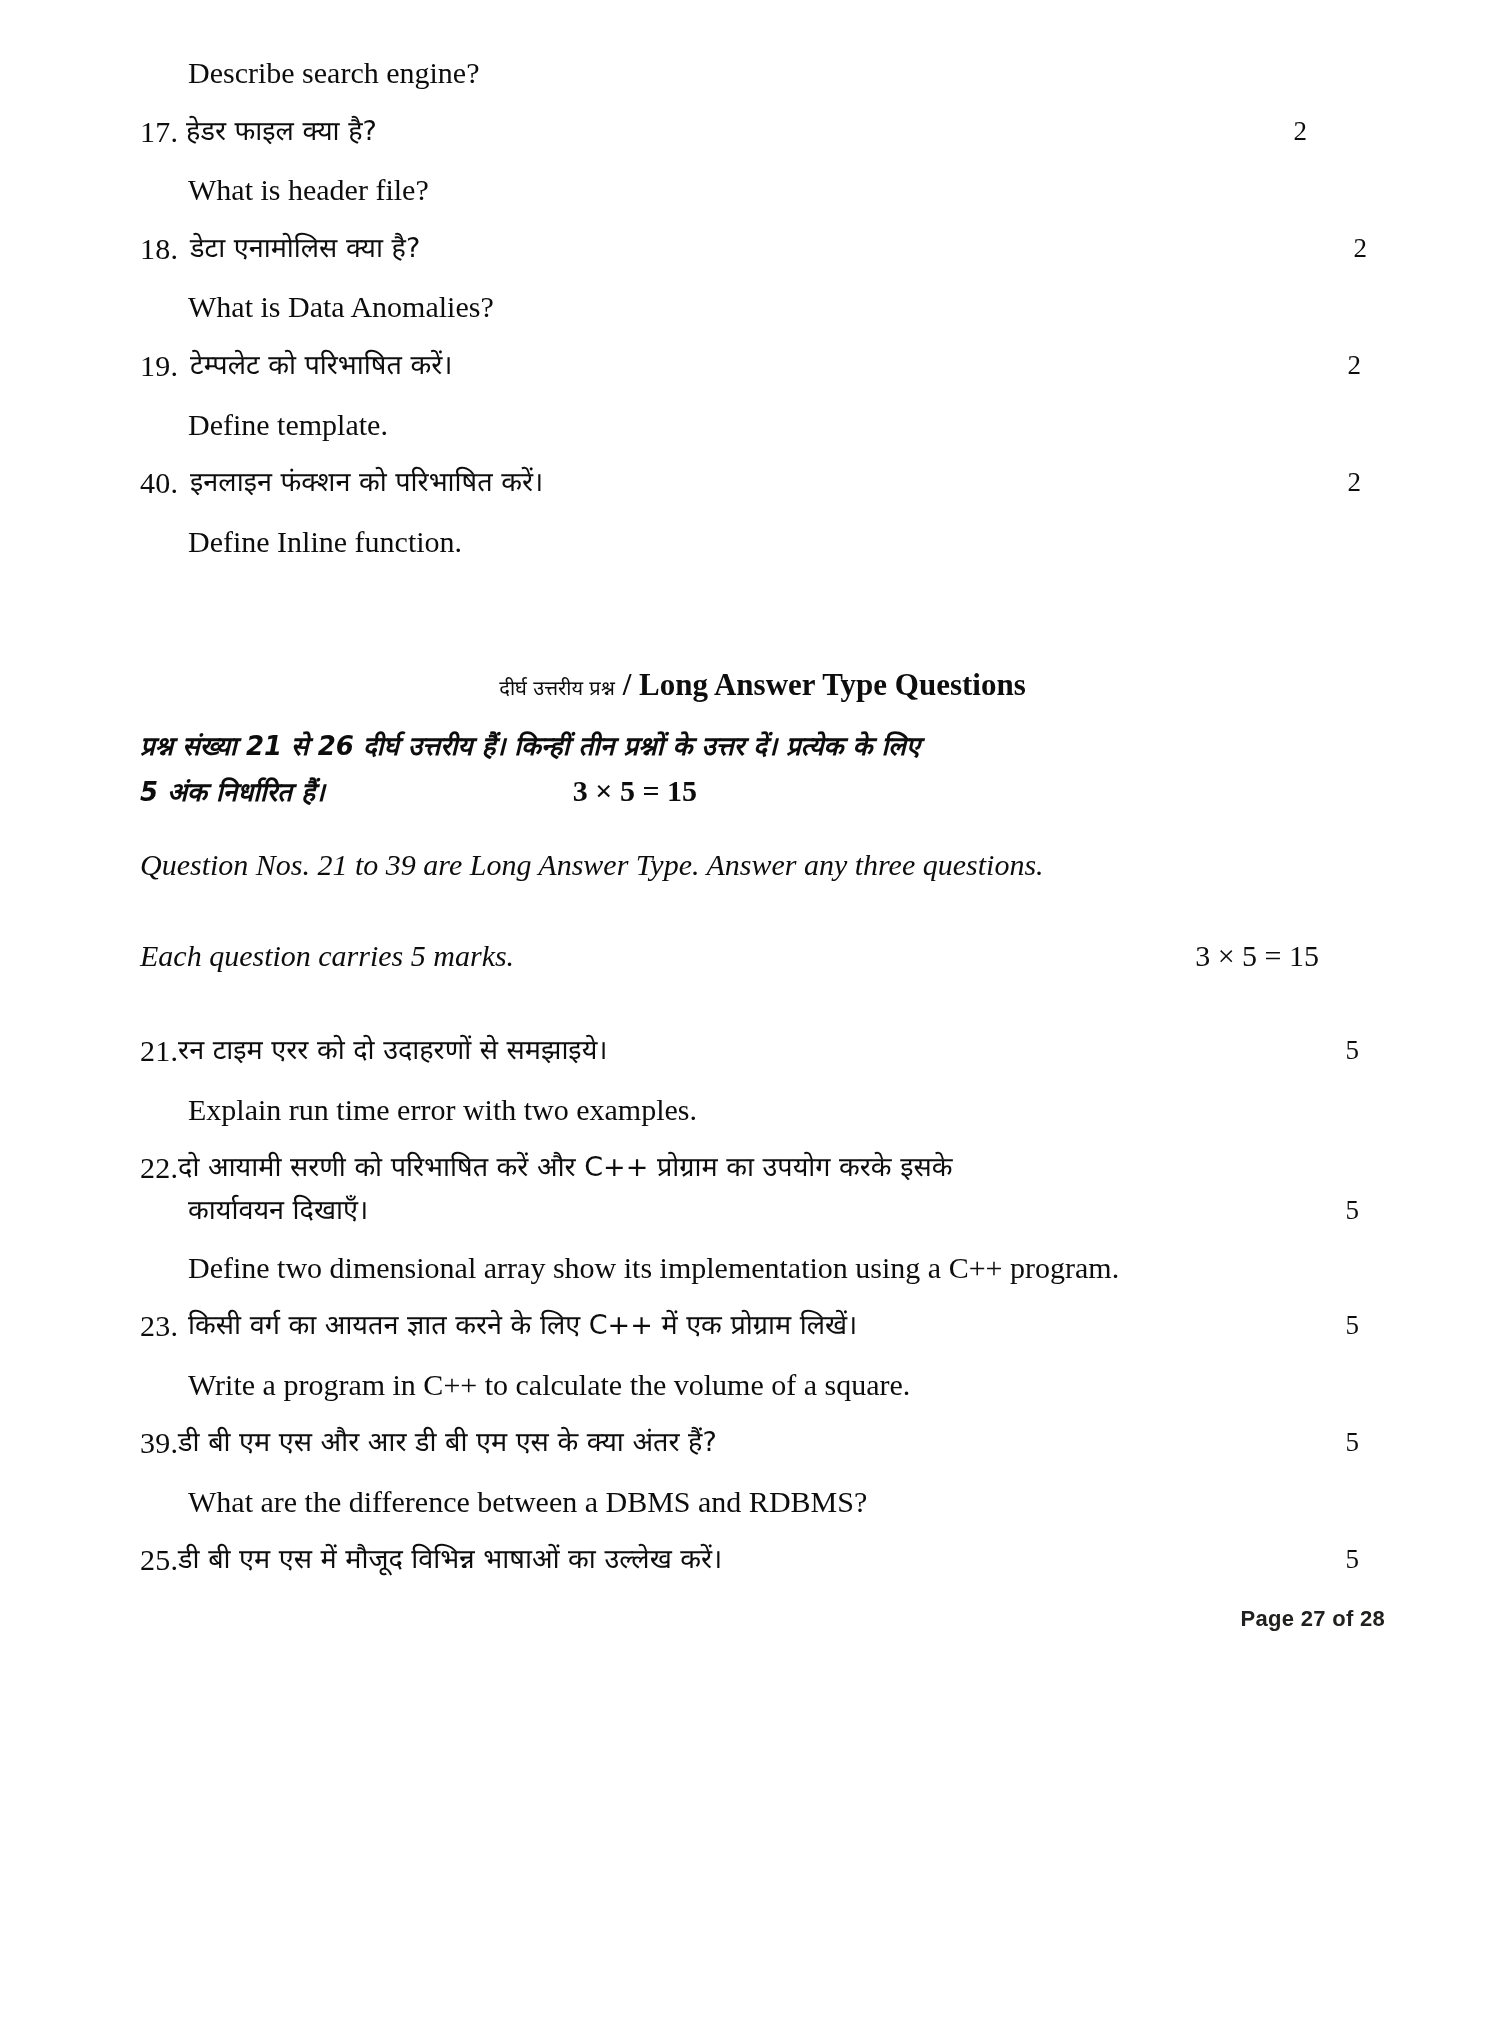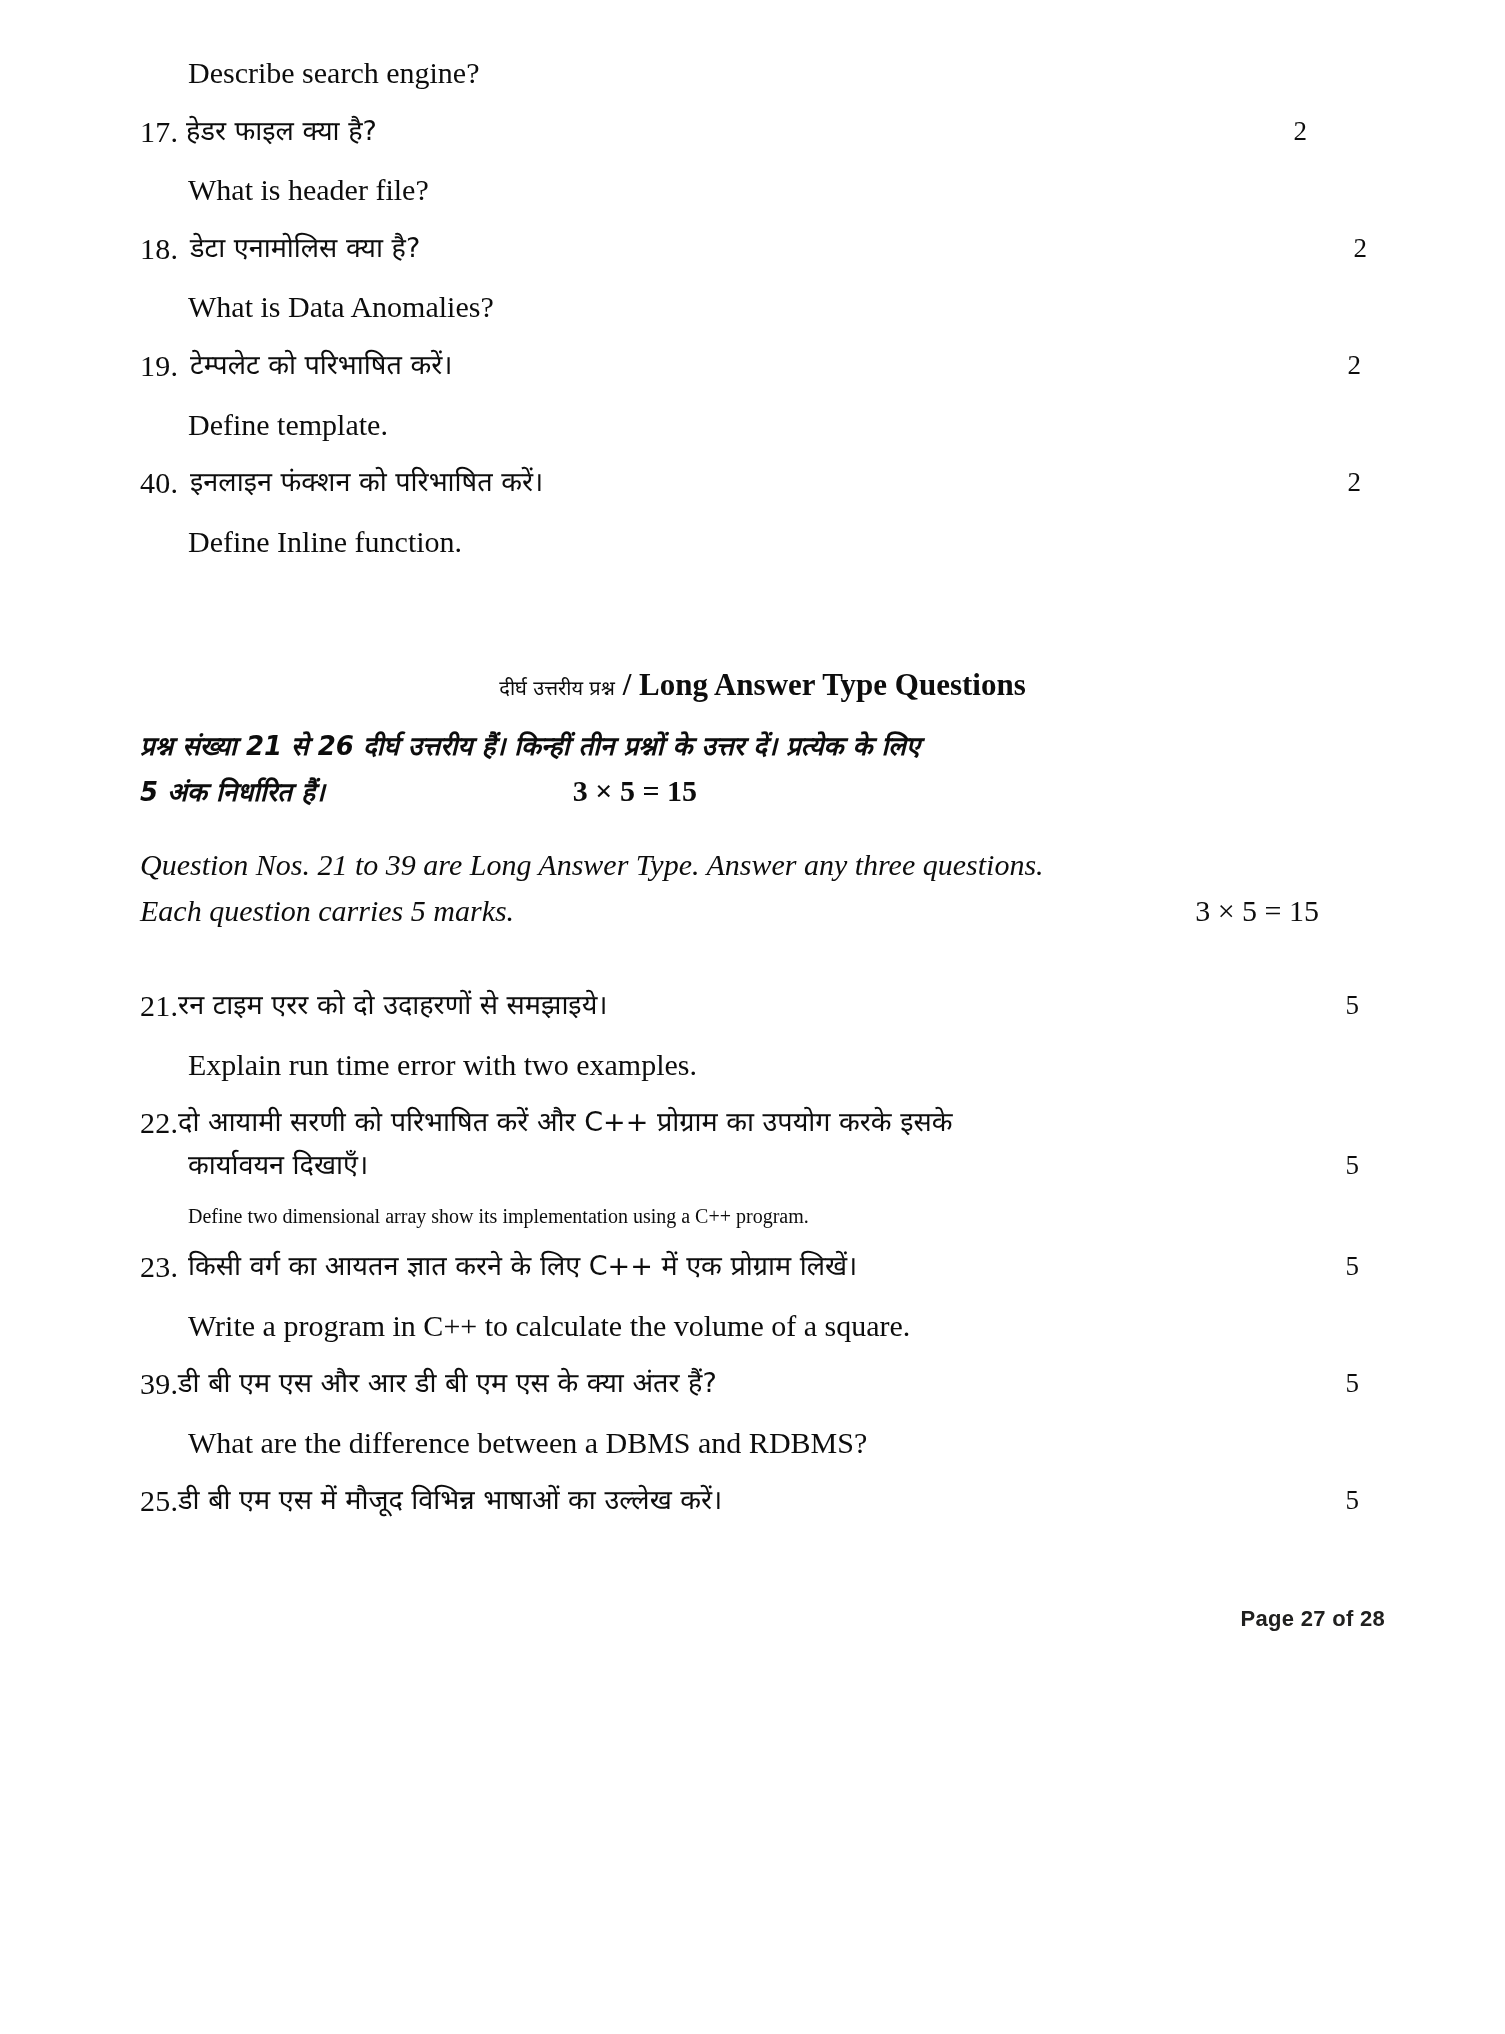--- a/index.html
+++ b/index.html
@@ -53,21 +53,21 @@
     font-size: 27px;
     line-height: 1.5;
   }
 
   .sub {
     font-size: 30px;
     line-height: 1.42;
     margin-left: 48px;
   }
   .sub-wide {
-    font-size: 20px;
+    font-size: 30px;
     line-height: 1.42;
     margin-left: 48px;
   }
   .justify {
     text-align: justify;
     text-justify: inter-word;
   }
 
   .gap-sm { height: 16px; }
   .gap-md { height: 26px; }
@@ -122,21 +122,21 @@
     line-height: 1.52;
     text-align: justify;
     text-justify: inter-word;
   }
   .instr-eng-line2 {
     display: flex;
     align-items: baseline;
     font-size: 30px;
     line-height: 1.52;
   }
-  .instr-eng-line2 .lead { flex: 0 0 auto; font-style: italic; }
+  .instr-eng-line2 .lead { flex: 0 0 auto; font-style: italic; margin-top: 45px; }
   .instr-eng-line2 .calc {
     margin-left: auto;
     font-style: normal;
     font-size: 30px;
     padding-right: 66px;
   }
 
   
   .footer {
     position: absolute;

